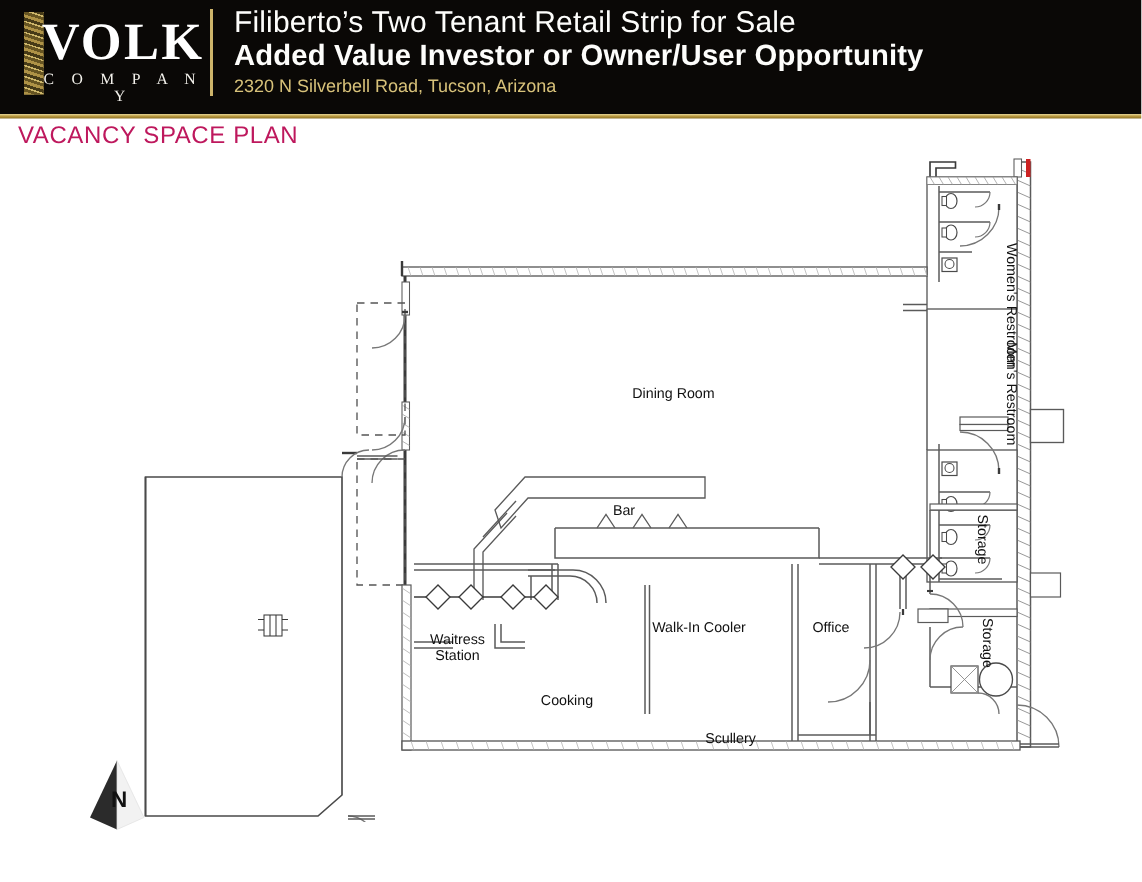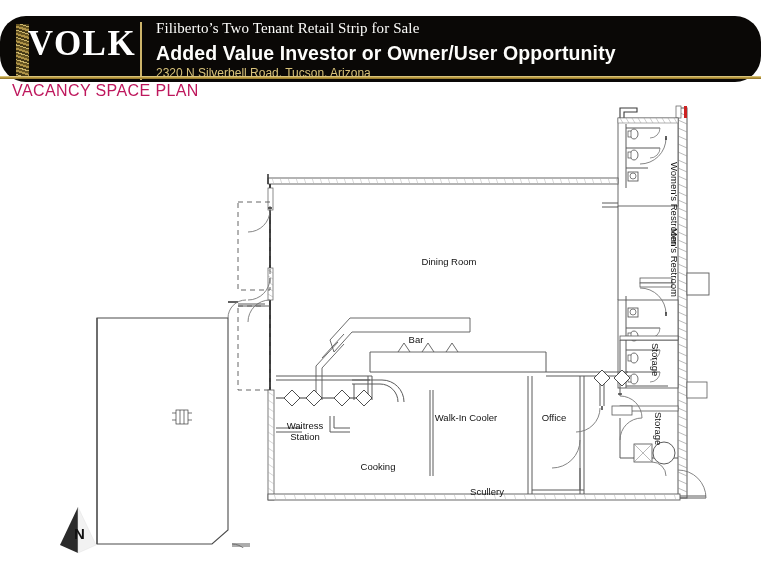--- a/index.html
+++ b/index.html
@@ -1,34 +1,34 @@
 <!DOCTYPE html>
 <html><head>
 <meta charset="utf-8">
 <style>
   html,body{margin:0;padding:0;background:#fff;}
   body{width:761px;height:588px;overflow:hidden;font-family:"Liberation Sans",sans-serif;}
   .page{position:relative;width:761px;height:588px;background:#ffffff;}
 
   
-  .header{position:absolute;left:0;top:16px;width:761px;height:66px;background:#0a0806;border-radius:26px;}
+  .header{position:absolute;left:0;top:0;width:761px;height:76px;background:#0a0806;}
   .logo-wrap{position:absolute;left:14px;top:4px;width:122px;height:64px;}
   .logo-strip{position:absolute;left:2px;top:4px;width:13px;height:55px;
     background:
       repeating-linear-gradient(18deg, #b79a4a 0 2px, #6d5a24 2px 4px, #d8c070 4px 5px, #4a3d18 5px 7px),
       linear-gradient(#8d7734,#c4a85c);
     opacity:.95;}
   .logo-volk{position:absolute;left:12px;top:6px;width:112px;font-family:"Liberation Serif",serif;
     color:#ffffff;font-size:35px;font-weight:700;letter-spacing:1.5px;line-height:36px;text-align:center;}
   .logo-company{position:absolute;left:12px;top:44px;width:112px;font-family:"Liberation Serif",serif;
     color:#f2f0ea;font-size:10.5px;letter-spacing:4.5px;text-align:center;}
   .logo-divider{position:absolute;left:140px;top:6px;width:2px;height:58px;background:#cdb46a;}
 
-  .h-title1{position:absolute;left:156px;top:4px;color:#fdfdfb;font-size:15px;
-    letter-spacing:.1px;white-space:nowrap;font-family:Liberation Serif, serif;}
+  .h-title1{position:absolute;left:156px;top:4px;color:#fdfdfb;font-size:20px;
+    letter-spacing:.1px;white-space:nowrap;}
   .h-title2{position:absolute;left:156px;top:26px;color:#fdfdfb;font-size:19.5px;
     letter-spacing:.1px;white-space:nowrap;font-weight:bold;}
   .h-sub{position:absolute;left:156px;top:50px;color:#d8c27a;font-size:12px;white-space:nowrap;}
 
   .gold-rule{position:absolute;left:0;top:76px;width:761px;height:3px;
     background:linear-gradient(180deg,#e7d79a 0%,#b9993f 50%,#8c7128 100%);}
 
   
   .section-title{position:absolute;left:12px;top:82px;color:#be185d;font-size:16px;letter-spacing:.4px;}
 
@@ -49,20 +49,21 @@
 </style>
 </head>
 <body>
 
 <div class="page">
 
   <div class="header">
     <div class="logo-wrap">
       <div class="logo-strip"></div>
       <div class="logo-volk">VOLK</div>
+      <div class="logo-company">C O M P A N Y</div>
     </div>
     <div class="logo-divider"></div>
     <div class="h-title1">Filiberto’s Two Tenant Retail Strip for Sale</div>
     <div class="h-title2">Added Value Investor or Owner/User Opportunity</div>
     <div class="h-sub">2320 N Silverbell Road, Tucson, Arizona</div>
   </div>
   <div class="gold-rule"></div>
 
   <div class="section-title">VACANCY SPACE PLAN</div>
 

